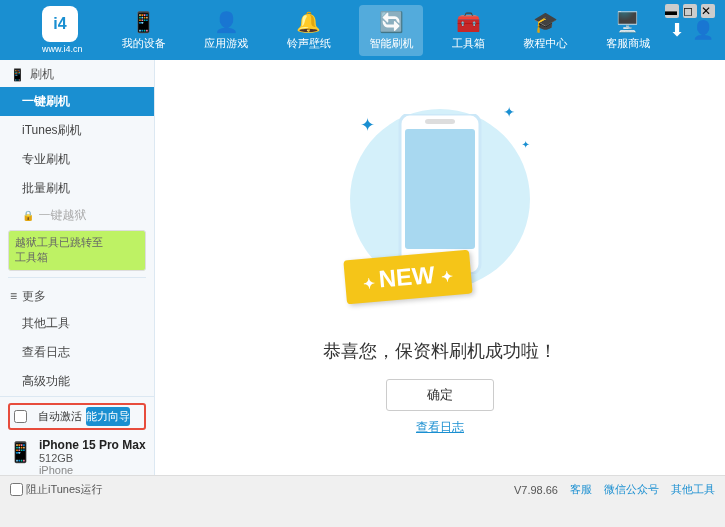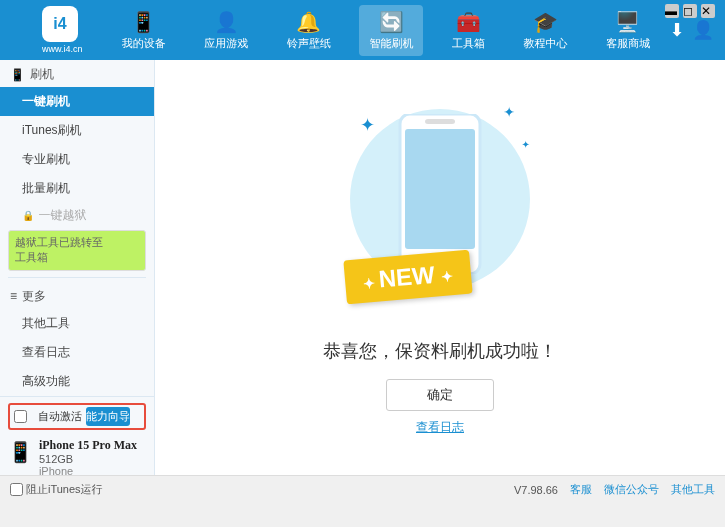--- a/index.html
+++ b/index.html
@@ -39,21 +39,21 @@
     .sidebar-more-header { display: flex; align-items: center; padding: 6px 10px 4px; color: #555; font-size: 12px; }
 
     
     .sidebar-bottom { padding: 6px 8px; border-top: 1px solid #dce8f2; margin-top: auto; }
     .auto-activate-row { display: flex; align-items: center; gap: 4px; margin-bottom: 4px; border: 2px solid #e74c3c; border-radius: 3px; padding: 2px 4px; }
     .auto-activate-row label { font-size: 11px; color: #333; display: flex; align-items: center; gap: 11px; cursor: pointer; }
     .guided-tour-btn { background: #1a8fd1; color: #fff; border: none; border-radius: 3px; font-size: 11px; padding: 2px 0; cursor: pointer; }
     .device-info { display: flex; align-items: flex-start; gap: 6px; padding: 4px 0; }
     .device-icon { color: #1a8fd1; font-size: 20px; margin-top: 2px; }
     .device-details { display: flex; flex-direction: column; }
-    .device-name { font-weight: bold; color: #222; font-size: 12px; font-family: Liberation Serif, serif; }
+    .device-name { font-weight: bold; color: #222; font-size: 12px; }
     .device-storage { color: #555; font-size: 11px; }
     .device-type { color: #888; font-size: 11px; text-decoration: underline; }
 
     
     .content-area { flex: 1; display: flex; flex-direction: column; align-items: center; justify-content: center; background: #fff; position: relative; }
     .phone-illustration { position: relative; width: 200px; height: 220px; margin-bottom: 20px; }
     .phone-bg-circle { width: 180px; height: 180px; background: #d4f0fa; border-radius: 50%; position: absolute; top: 10px; left: 10px; }
     .phone-svg { position: absolute; top: 15px; left: 50%; transform: translateX(-50%); width: 90px; }
     .new-badge { position: absolute; bottom: 20px; left: 5px; background: #f5c518; color: #fff; font-size: 24px; font-weight: bold; padding: 8px 18px; border-radius: 4px; transform: rotate(-5deg); box-shadow: 2px 2px 5px rgba(0,0,0,0.2); }
     .new-badge::before { content: '✦ '; font-size: 14px; }

